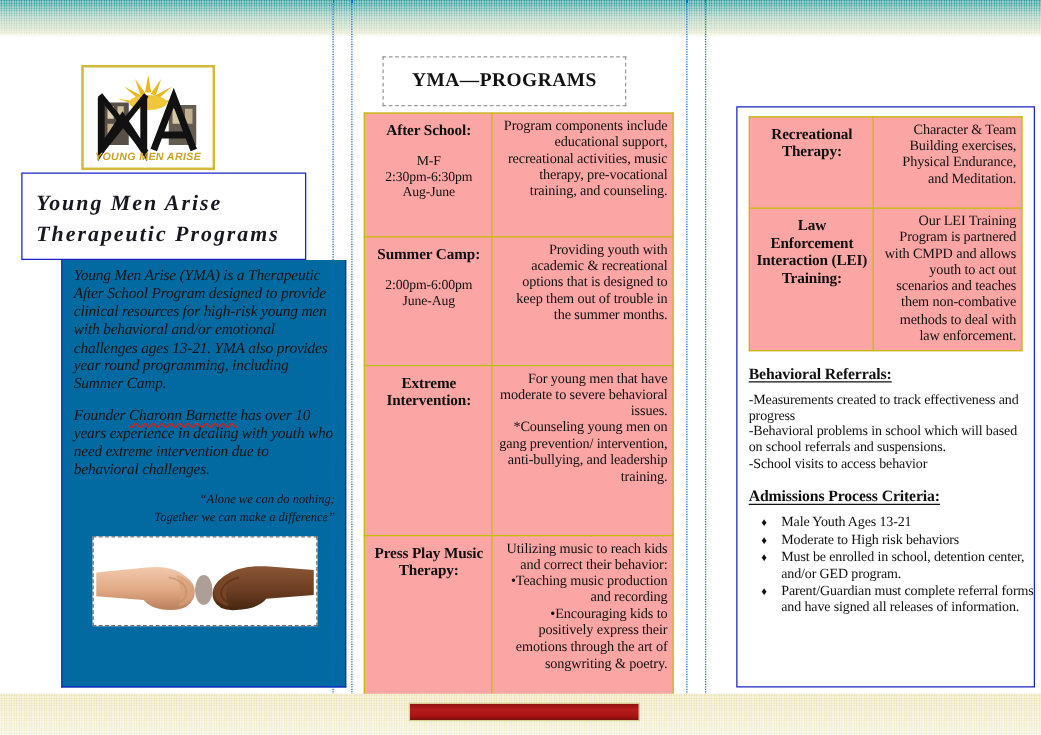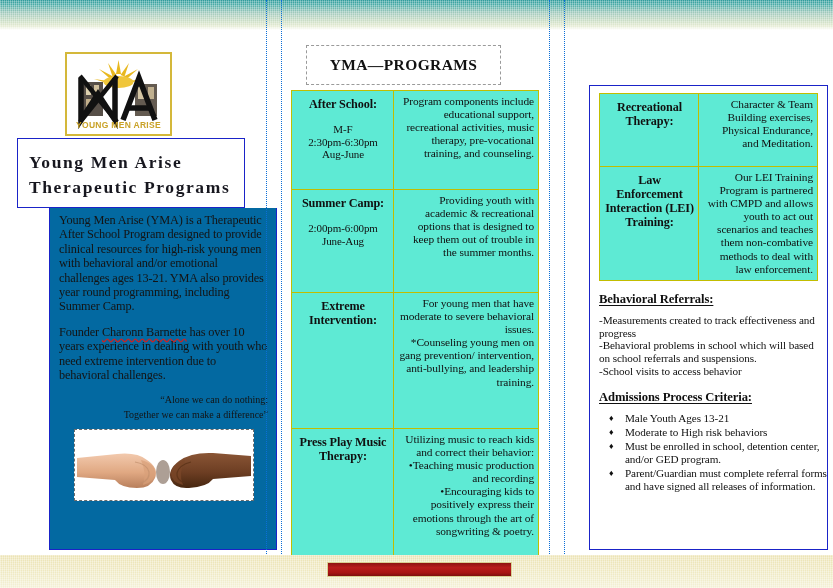--- a/index.html
+++ b/index.html
@@ -35,21 +35,21 @@
 
   
   .fold{
     position:absolute;top:0;width:0;height:588px;
     border-left:1px dotted #0a6fd8;
   }
   .f1{left:266px;} .f2{left:281px;} .f3{left:549px;} .f4{left:564px;}
 
   
   .panel{position:absolute;top:0;height:588px;}
-  .panel-left{left:0;width:266px;}
+  .panel-left{left:0;width:266px;font-style:italic;}
   .panel-mid{left:281px;width:268px;}
   .panel-right{left:564px;width:269px;}
 
   
   .logo-box{
     position:absolute;left:65px;top:52px;width:103px;height:80px;
     border:2px solid #d4b83a;background:#ffffff;overflow:hidden;
   }
   .logo-svg{display:block;width:103px;height:80px;}
 
@@ -91,21 +91,21 @@
     position:absolute;left:306px;top:45px;width:195px;height:40px;
     border:1px dashed #9a9a9a;background:#fff;box-sizing:border-box;
     display:flex;align-items:center;justify-content:center;
   }
   .prog-head span{
     font-size:15.5px;font-weight:700;color:#111;letter-spacing:.4px;
   }
 
   
   table.yt{
-    position:absolute;border-collapse:collapse;background:#5eead4;
+    position:absolute;border-collapse:collapse;background:#fca5a5;
     table-layout:fixed;
   }
   table.yt td{
     border:1.6px solid #c2bd00;
     vertical-align:top;padding:4px 4px 4px 5px;
     font-size:11.4px;line-height:13.1px;color:#101010;
     letter-spacing:-.1px;
     text-align:right;
   }
   table.yt td.lbl{

